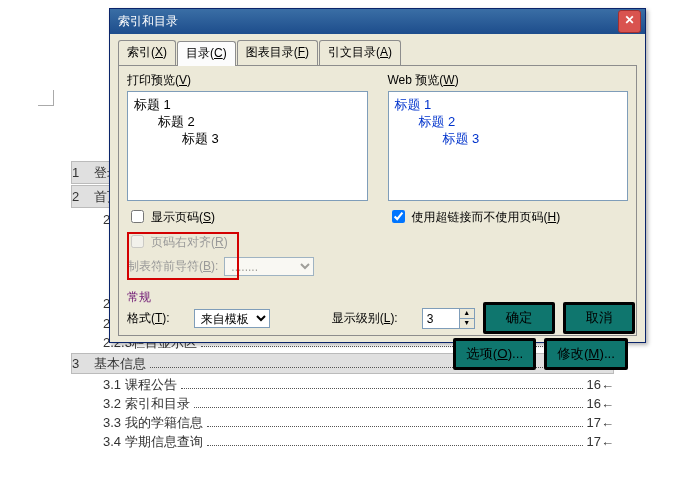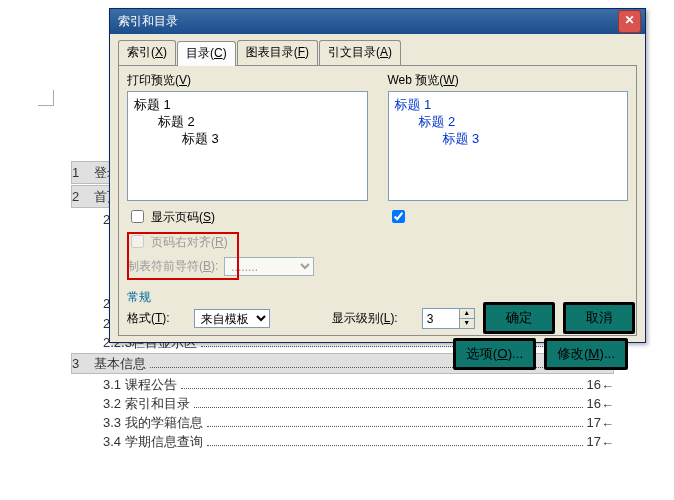--- a/index.html
+++ b/index.html
@@ -185,28 +185,29 @@
       </div>
       <div class="col">
         <div class="lbl"><span>Web 预览</span>(<span class="u">W</span>)</div>
         <div class="preview">
           <div class="blue">标题 1</div>
           <div class="blue lv2">标题 2</div>
           <div class="blue lv3">标题 3</div>
         </div>
         <label class="chk">
           <input type="checkbox" checked="" style="">
+          <span><span>使用超链接而不使用页码</span>(<span class="u">H</span>)</span>
         </label>
       </div>
     </div>
 
     <div class="redbox"></div>
 
     <div class="general">
-      <div style="color:#0369a1">常规</div>
+      <div style="color:#701a75">常规</div>
       <div class="row2">
         <span><span>格式</span>(<span class="u">T</span>):</span>
         <select style="width:76px"><option>来自模板</option></select>
         <span style="width:14px"></span>
         <span><span>显示级别</span>(<span class="u">L</span>):</span>
         <span class="spinner">
           <input value="3" style="">
           <span class="spin-btns">
               <div>▲</div>
               <div>▼</div>

